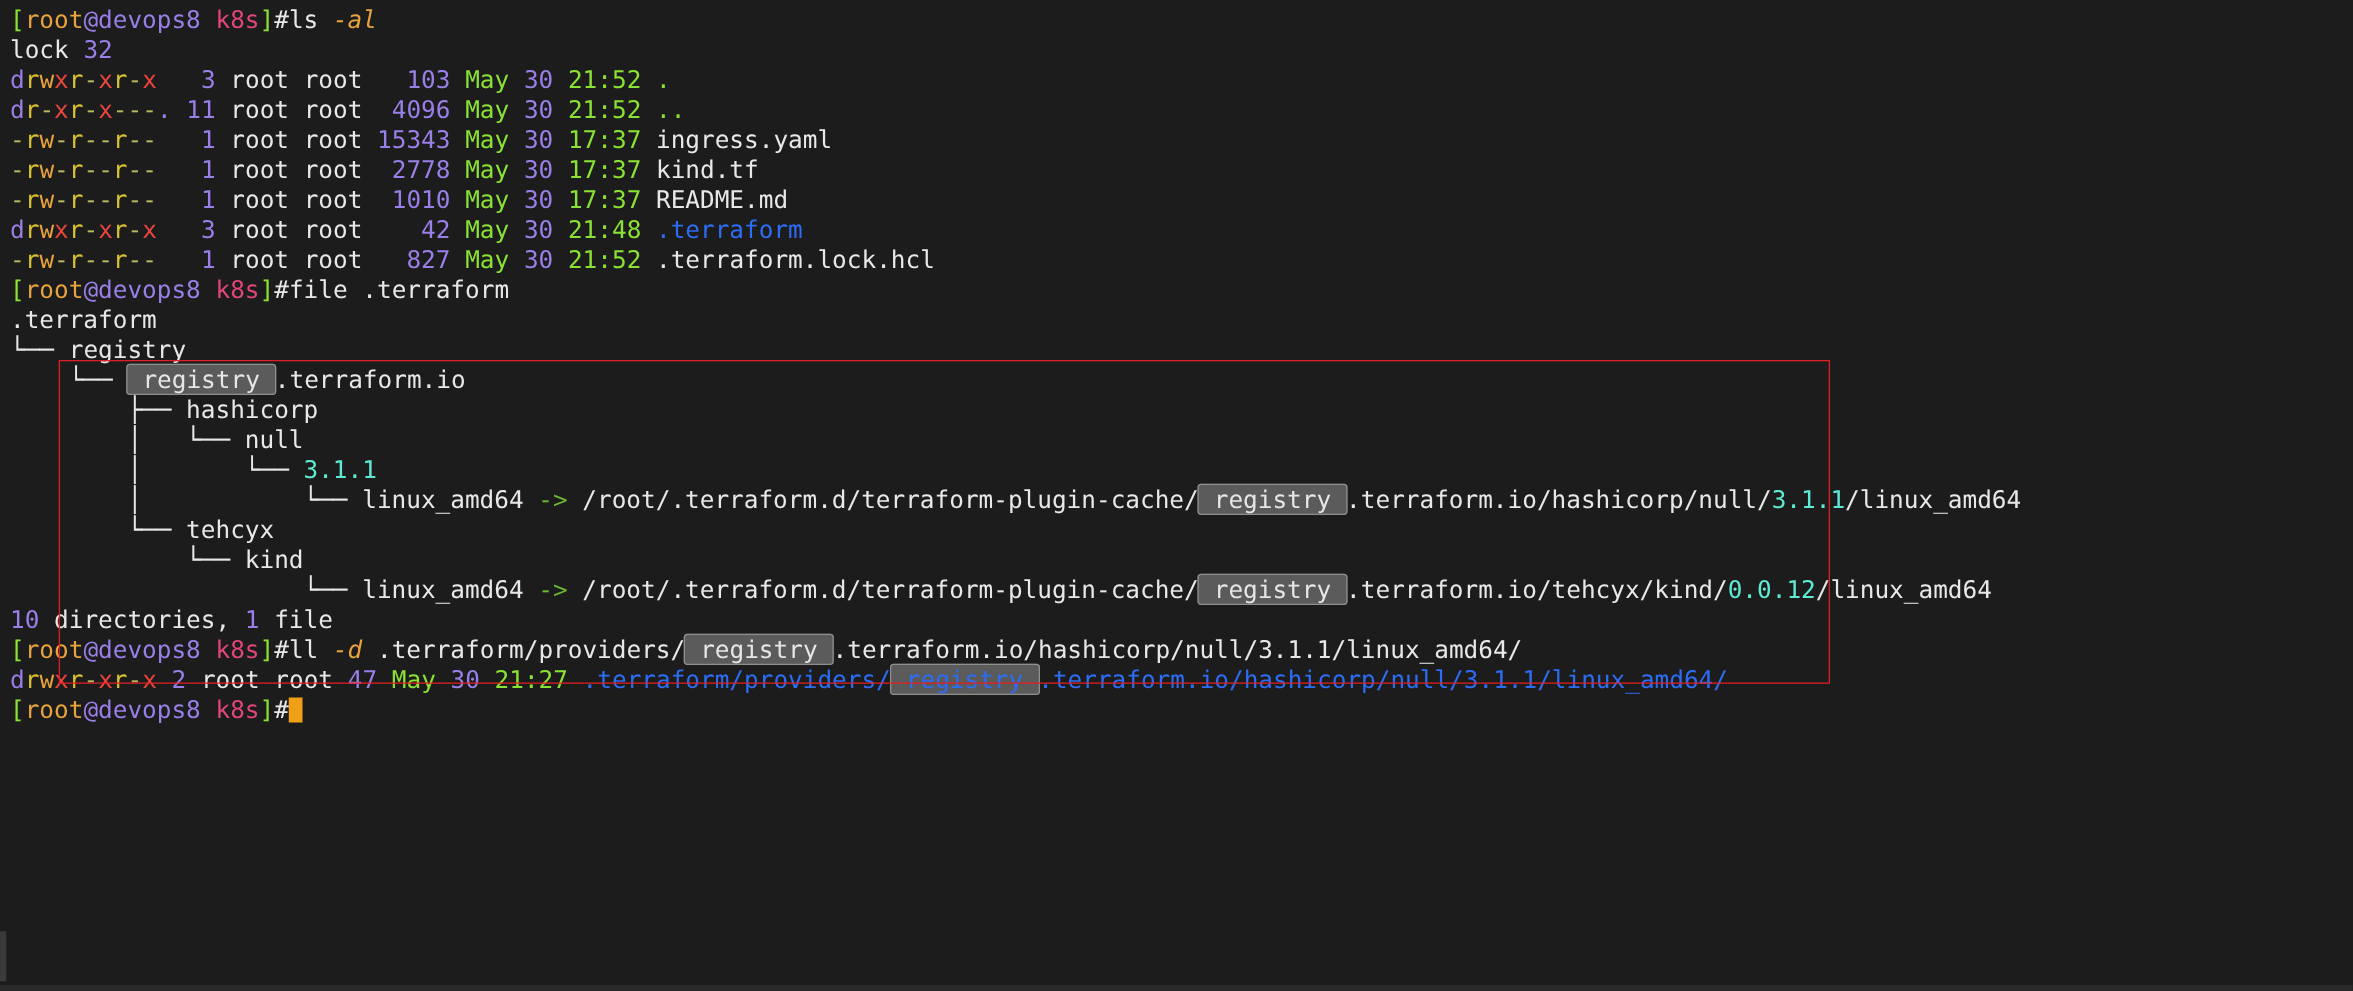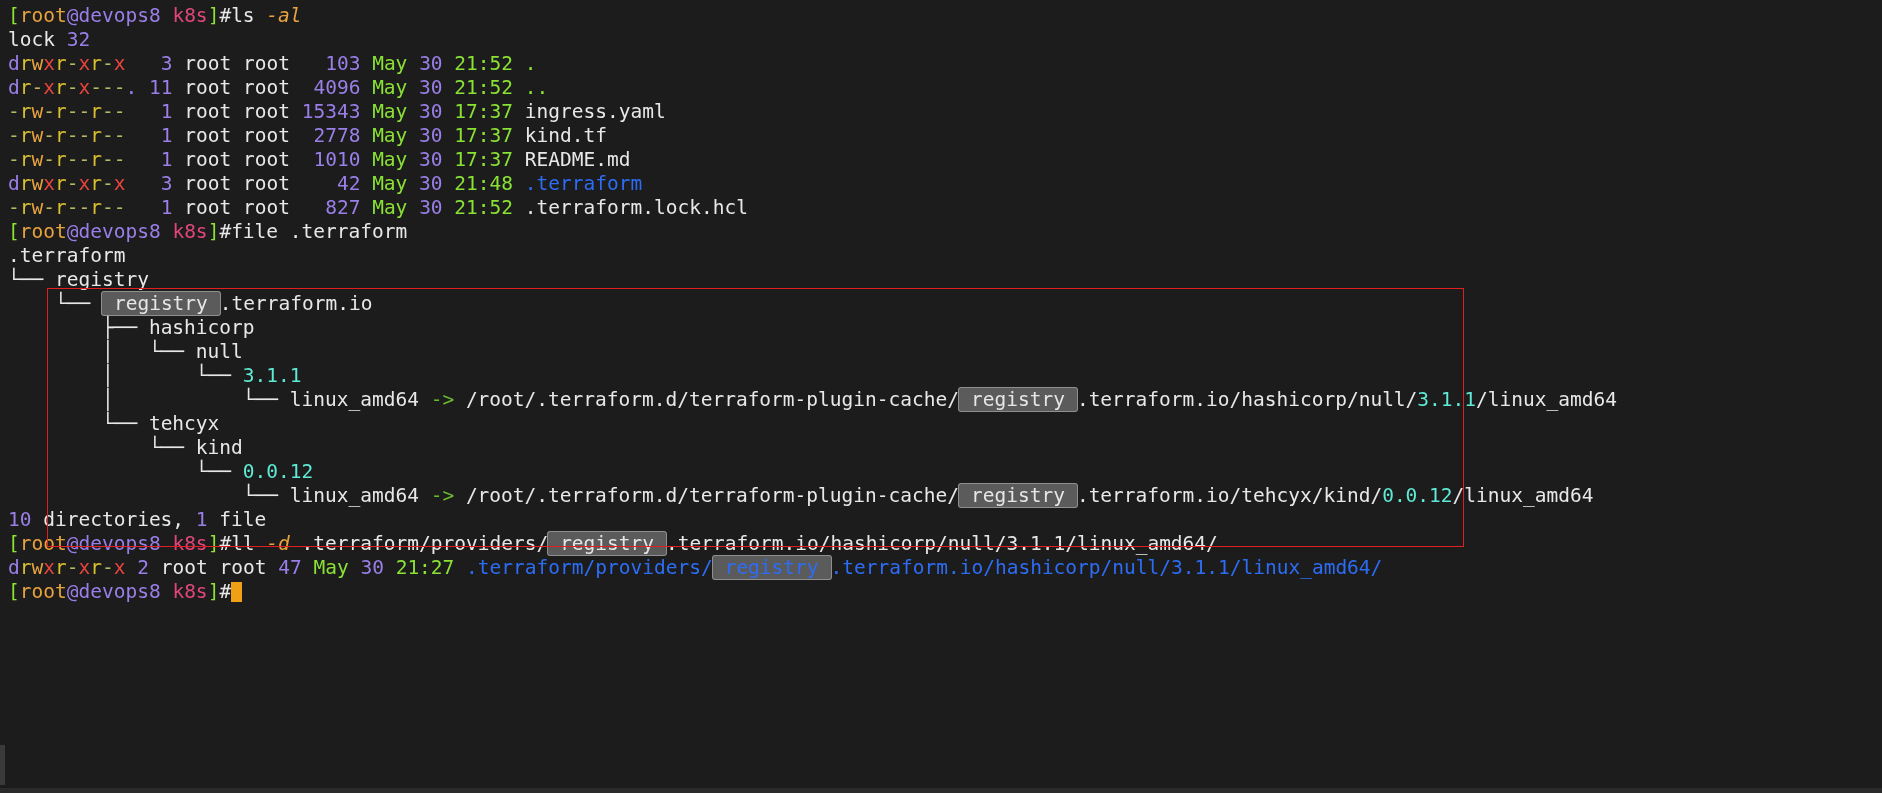--- a/index.html
+++ b/index.html
@@ -132,21 +132,20 @@
   <div class="line"><span class="c-tree">        │   └── </span><span class="c-white">null</span></div>
 
   <div class="line"><span class="c-tree">        │       └── </span><span class="c-violet">3.1.1</span></div>
 
   <div class="line"><span class="c-tree">        │           └── </span><span class="c-white">linux_amd64</span><span class="c-arrow"> -&gt; </span><span class="c-white">/root/.terraform.d/terraform-plugin-cache/</span><span class="hl">registry</span><span class="c-white">.terraform.io/hashicorp/null/</span><span class="c-violet">3.1.1</span><span class="c-white">/linux_amd64</span></div>
 
   <div class="line"><span class="c-tree">        └── </span><span class="c-white">tehcyx</span></div>
 
   <div class="line"><span class="c-tree">            └── </span><span class="c-white">kind</span></div>
 
-  <div class="line"><span class="c-tree">                └── </span><span class="c-violet">0.0.12</span></div>
 
   <div class="line"><span class="c-tree">                    └── </span><span class="c-white">linux_amd64</span><span class="c-arrow"> -&gt; </span><span class="c-white">/root/.terraform.d/terraform-plugin-cache/</span><span class="hl">registry</span><span class="c-white">.terraform.io/tehcyx/kind/</span><span class="c-violet">0.0.12</span><span class="c-white">/linux_amd64</span></div>
 
   <div class="line"><span class="c-purple">10</span><span class="c-white"> directories, </span><span class="c-purple">1</span><span class="c-white"> file</span></div>
 
   <div class="line"><span class="c-green">[</span><span class="c-yellow">root</span><span class="c-purple">@devops8</span><span> </span><span class="c-magenta">k8s</span><span class="c-green">]</span><span class="c-white">#</span><span class="c-white">ll</span><span class="c-white"> </span><span class="c-orange italic">-d</span><span class="c-white"> .terraform/providers/</span><span class="hl">registry</span><span class="c-white">.terraform.io/hashicorp/null/3.1.1/linux_amd64/</span></div>
 
   <div class="line"><span class="perm"><span style="color: rgb(154, 127, 232);">d</span><span style="color: rgb(216, 192, 48);">r</span><span style="color: rgb(232, 163, 61);">w</span><span style="color: rgb(232, 69, 60);">x</span><span style="color: rgb(216, 192, 48);">r</span><span style="color: rgb(184, 184, 96);">-</span><span style="color: rgb(232, 69, 60);">x</span><span style="color: rgb(216, 192, 48);">r</span><span style="color: rgb(184, 184, 96);">-</span><span style="color: rgb(232, 69, 60);">x</span></span><span> </span><span class="c-purple">2</span><span class="c-white"> </span><span class="c-white">root</span><span class="c-white"> </span><span class="c-white">root</span><span> </span><span class="c-purple">47</span><span> </span><span class="c-green">May</span><span> </span><span class="c-purple">30</span><span> </span><span class="c-green">21:27</span><span> </span><span class="c-blue">.terraform/providers/</span><span class="hl blue">registry</span><span class="c-blue">.terraform.io/hashicorp/null/3.1.1/linux_amd64/</span></div>
 
   <div class="line"><span class="c-green">[</span><span class="c-yellow">root</span><span class="c-purple">@devops8</span><span> </span><span class="c-magenta">k8s</span><span class="c-green">]</span><span class="c-white">#</span><span class="cursor"></span></div>

